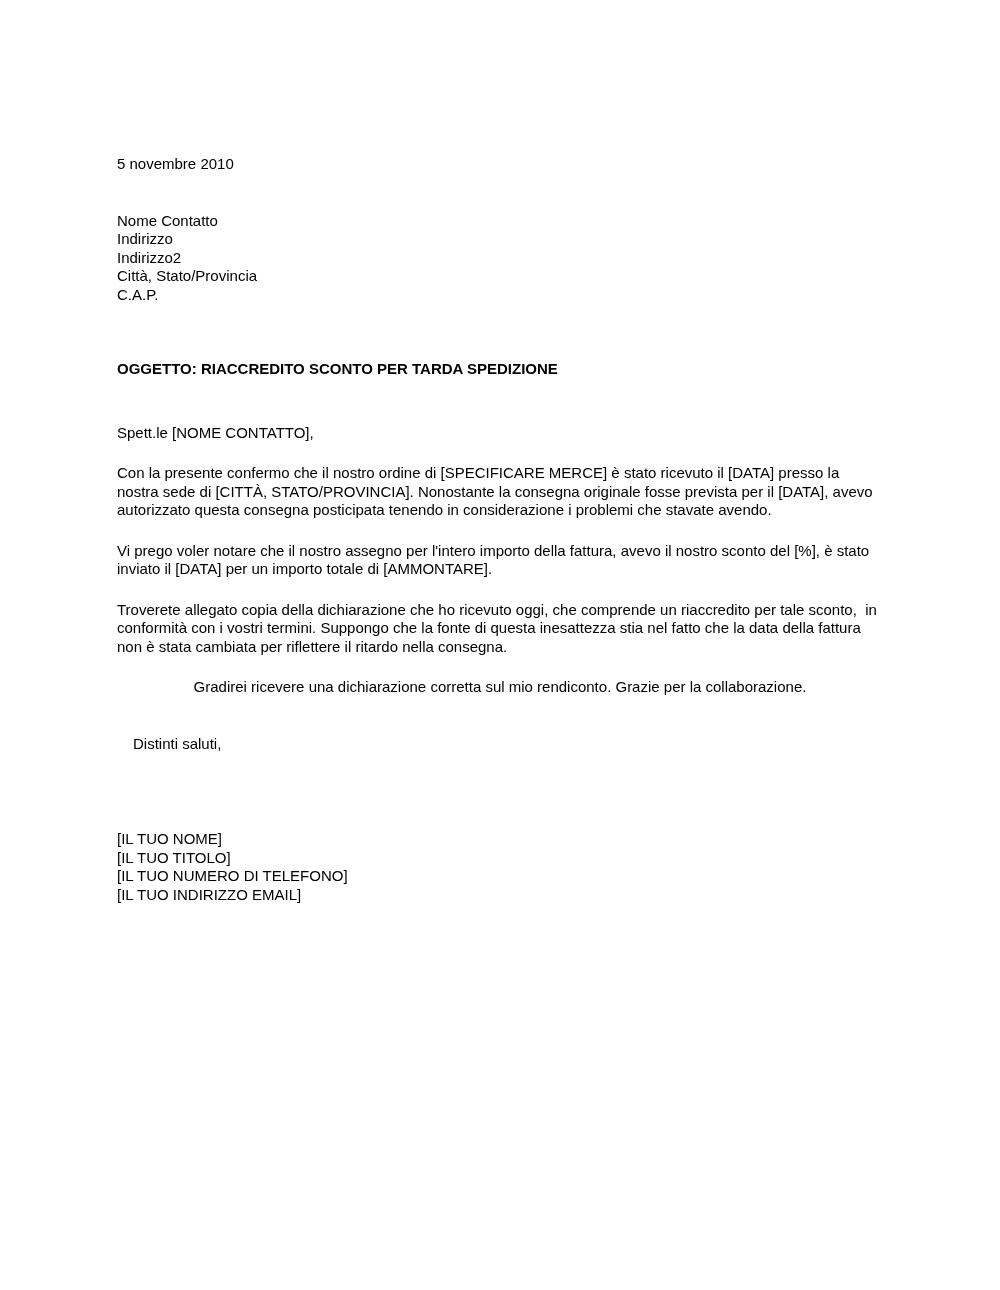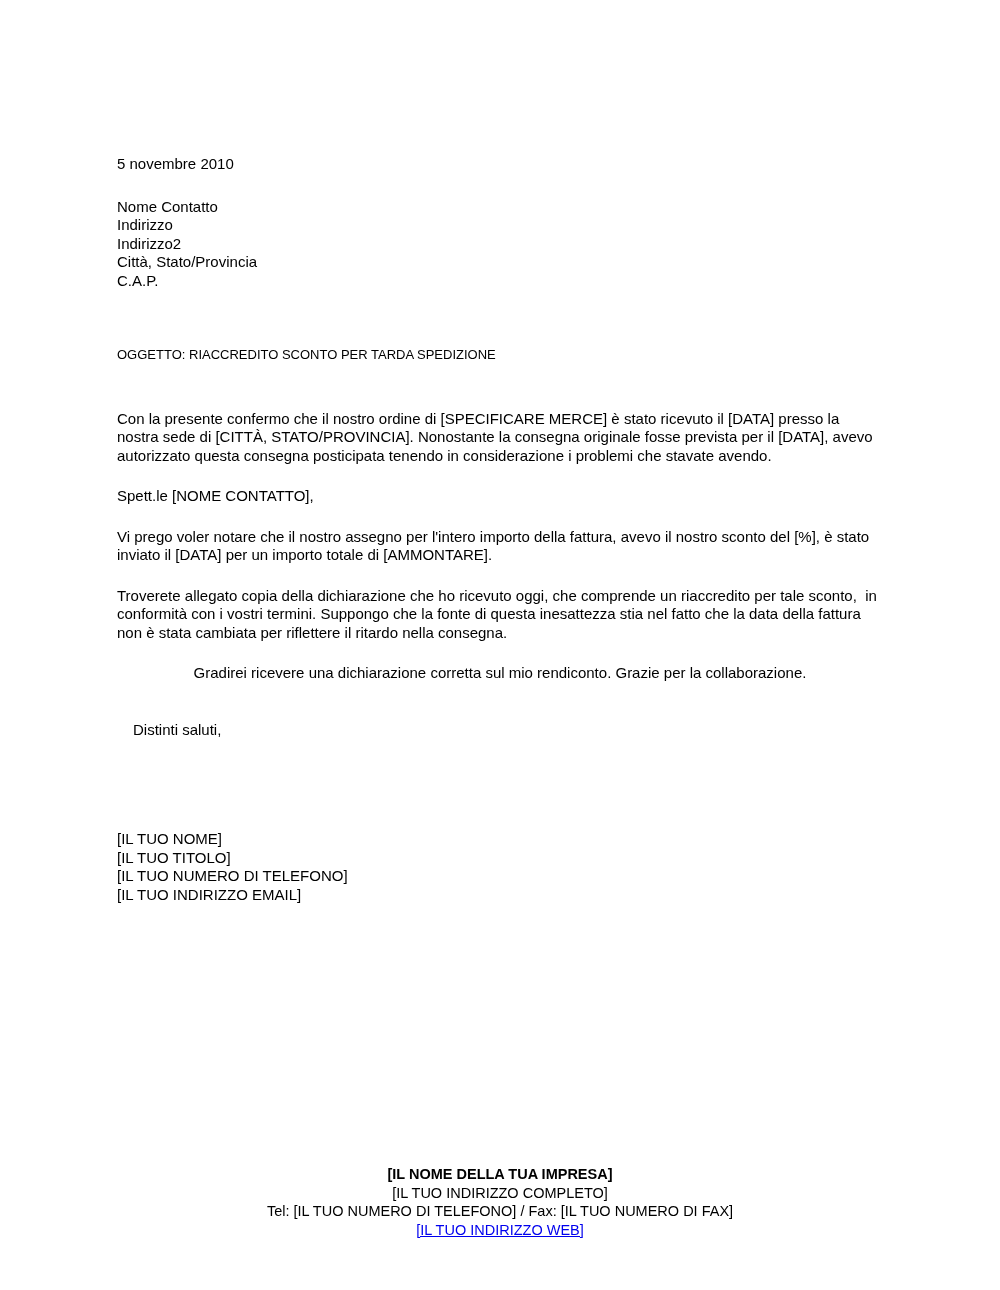--- a/index.html
+++ b/index.html
@@ -26,32 +26,32 @@
     width: 766px;
   }
   .line,
   .para {
     font-size: 15px;
     line-height: 18.5px;
     color: #000000;
     white-space: pre-wrap;
   }
   .date-block {
-    margin: 0 0 24px 0;
+    margin: 0 0 38px 0;
   }
   .address-block {
     margin: 7px 0 56px 0;
   }
   .address-block .line {
     display: block;
   }
   .subject {
-    font-size: 13px;
+    font-size: 15px;
     line-height: 18.5px;
-    font-weight: normal;
+    font-weight: bold;
     margin: 0 0 45px 0;
   }
   .salutation {
     margin: 0 0 22px 0;
   }
   .para {
     margin: 0 0 22px 0;
     text-align: left;
   }
   .para.last-body {
@@ -109,40 +109,32 @@
     <div class="address-block">
       <span class="line">Nome Contatto</span>
       <span class="line">Indirizzo</span>
       <span class="line">Indirizzo2</span>
       <span class="line">Città, Stato/Provincia</span>
       <span class="line">C.A.P.</span>
     </div>
 
     <div class="subject">OGGETTO: RIACCREDITO SCONTO PER TARDA SPEDIZIONE</div>
 
+    <div class="para salutation">Spett.le [NOME CONTATTO],</div>
+
     <div class="para">Con la presente confermo che il nostro ordine di [SPECIFICARE MERCE] è stato ricevuto il [DATA] presso la nostra sede di [CITTÀ, STATO/PROVINCIA]. Nonostante la consegna originale fosse prevista per il [DATA], avevo autorizzato questa consegna posticipata tenendo in considerazione i problemi che stavate avendo.</div>
-
-    <div class="para salutation">Spett.le [NOME CONTATTO],</div>
     <div class="para">Vi prego voler notare che il nostro assegno per l'intero importo della fattura, avevo il nostro sconto del [%], è stato inviato il [DATA] per un importo totale di [AMMONTARE].</div>
     <div class="para">Troverete allegato copia della dichiarazione che ho ricevuto oggi, che comprende un riaccredito per tale sconto,  in conformità con i vostri termini. Suppongo che la fonte di questa inesattezza stia nel fatto che la data della fattura non è stata cambiata per riflettere il ritardo nella consegna.</div>
     <div class="para last-body">Gradirei ricevere una dichiarazione corretta sul mio rendiconto. Grazie per la collaborazione.</div>
 
     <div class="para closing">Distinti saluti,</div>
 
   </div>
 
   <div class="signature">
     <span class="line">[IL TUO NOME]</span>
     <span class="line">[IL TUO TITOLO]</span>
     <span class="line">[IL TUO NUMERO DI TELEFONO]</span>
     <span class="line">[IL TUO INDIRIZZO EMAIL]</span>
   </div>
 
-  <div class="footer">
-    <span class="fline bold">[IL NOME DELLA TUA IMPRESA]</span>
-    <span class="fline">[IL TUO INDIRIZZO COMPLETO]</span>
-    <span class="fline">Tel: [IL TUO NUMERO DI TELEFONO] / Fax: [IL TUO NUMERO DI FAX]</span>
-    <div>
-      <span class="weblink">[IL TUO INDIRIZZO WEB]</span>
-    </div>
-  </div>
 
 </div>
 
 </body></html>

